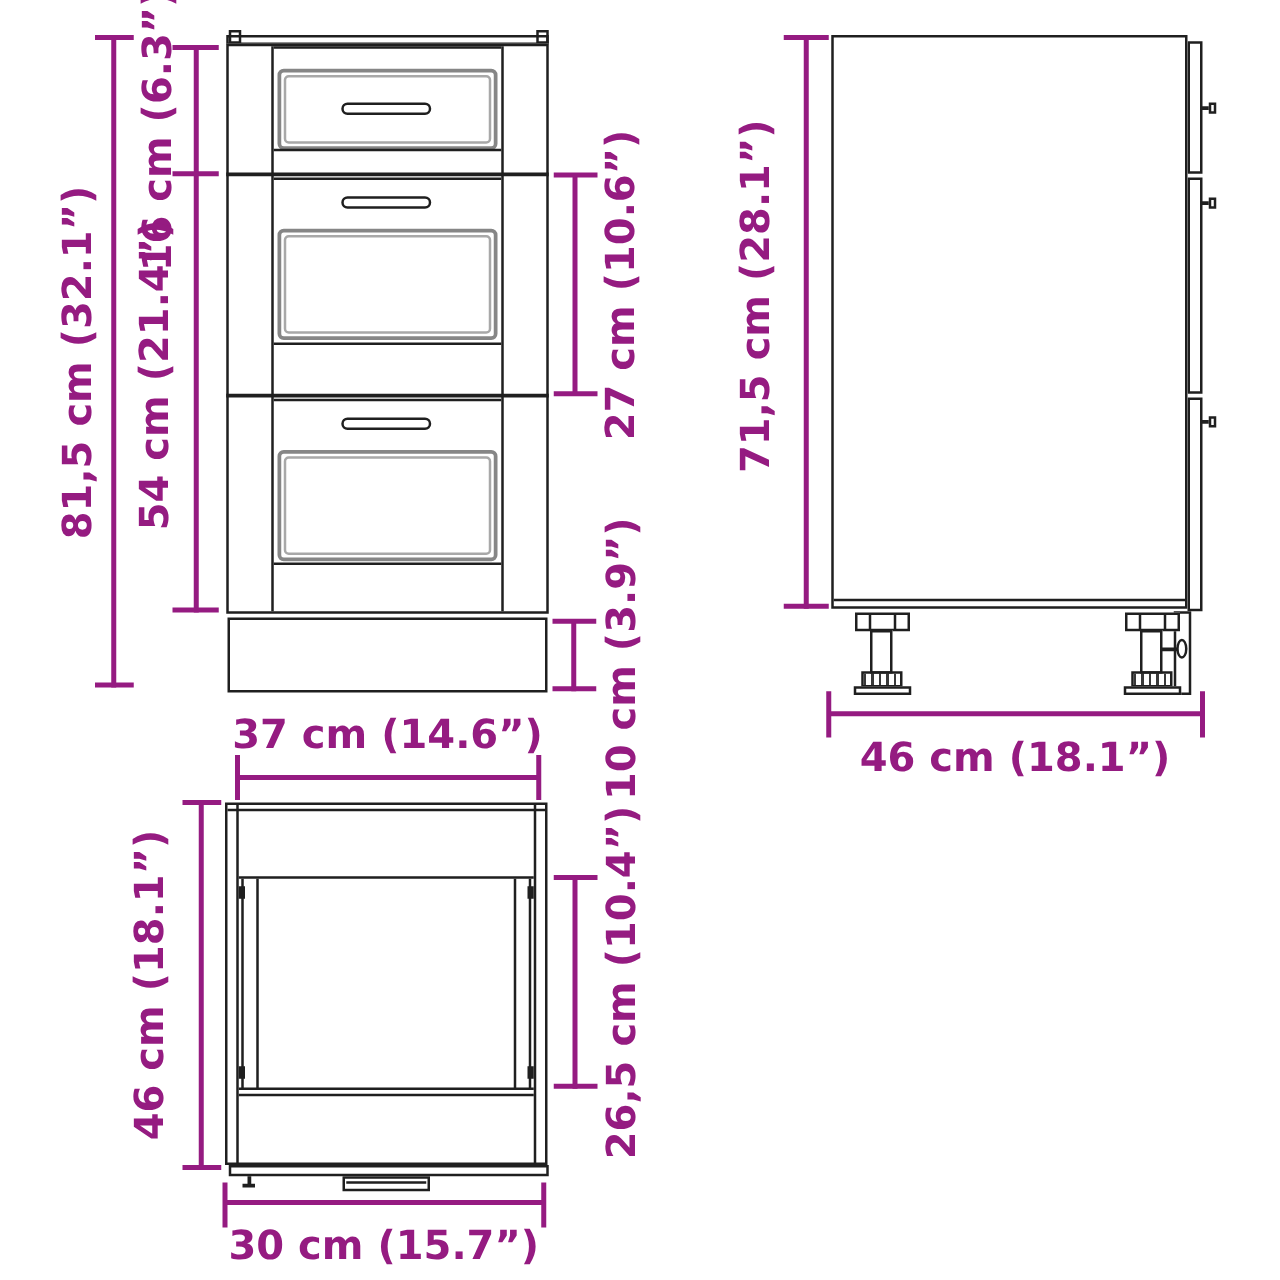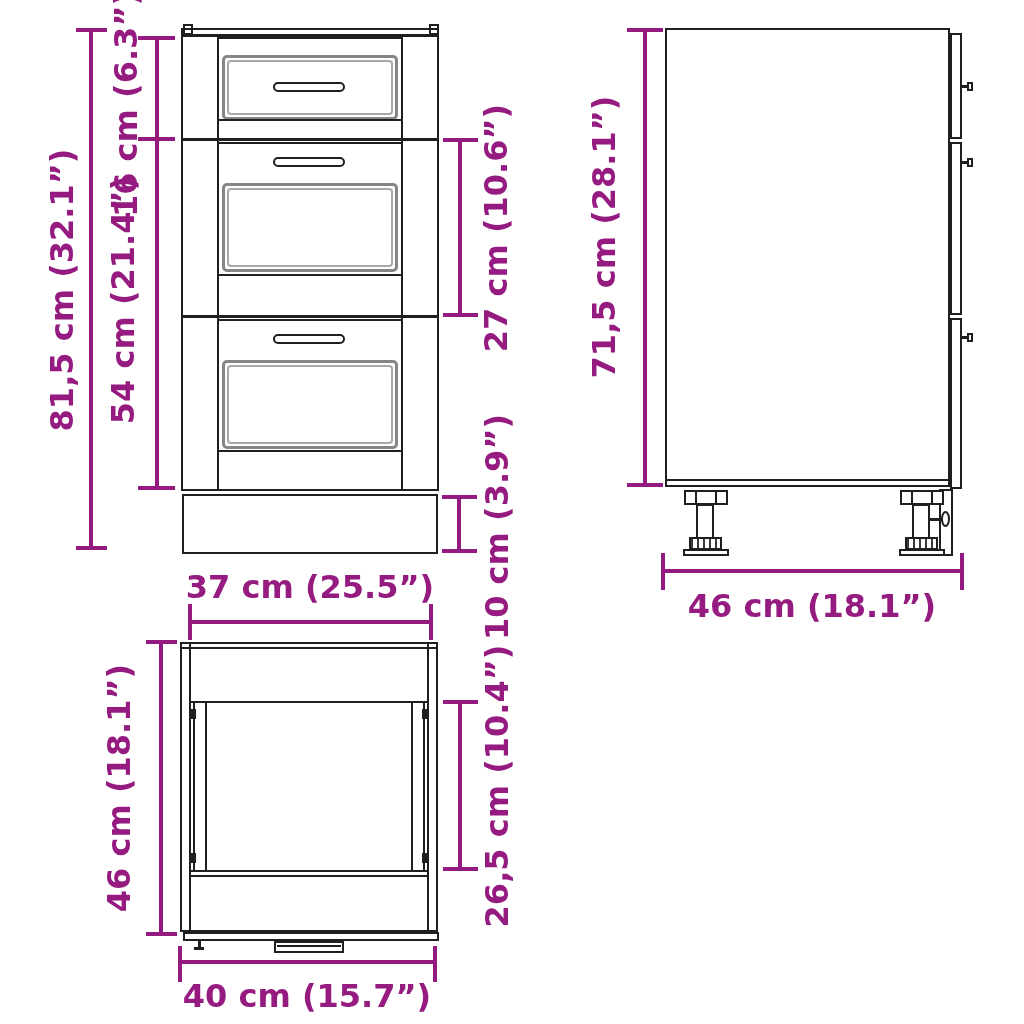--- a/index.html
+++ b/index.html
@@ -127,39 +127,39 @@
     <div class="pl" style="left:443px;top:313px;width:35px;height:4px;"></div>
     <div class="lbl v" style="left:496px;top:228px;">27 cm (10.6”)</div>
 
     <div class="pl" style="left:457px;top:497px;width:4px;height:56px;"></div>
     <div class="pl" style="left:442px;top:495px;width:35px;height:4px;"></div>
     <div class="pl" style="left:442px;top:549px;width:35px;height:4px;"></div>
     <div class="lbl v" style="left:497px;top:527px;">10 cm (3.9”)</div>
   </div>
 
   <div>
-    <div class="lbl" style="left:310px;top:587px;">37 cm (25.5”)</div>
+    <div class="lbl" style="left:310px;top:587px;">37 cm (14.6”)</div>
     <div class="pl" style="left:190px;top:620px;width:242px;height:4px;"></div>
     <div class="pl" style="left:188px;top:604px;width:4px;height:36px;"></div>
     <div class="pl" style="left:429px;top:604px;width:4px;height:36px;"></div>
 
     <div class="pl" style="left:159px;top:642px;width:4px;height:294px;"></div>
     <div class="pl" style="left:146px;top:640px;width:31px;height:4px;"></div>
     <div class="pl" style="left:146px;top:932px;width:31px;height:4px;"></div>
     <div class="lbl v" style="left:119px;top:788px;">46 cm (18.1”)</div>
 
     <div class="pl" style="left:458px;top:702px;width:4px;height:169px;"></div>
     <div class="pl" style="left:443px;top:700px;width:35px;height:4px;"></div>
     <div class="pl" style="left:443px;top:867px;width:35px;height:4px;"></div>
     <div class="lbl v" style="left:497px;top:786px;">26,5 cm (10.4”)</div>
 
     <div class="pl" style="left:180px;top:960px;width:256px;height:4px;"></div>
     <div class="pl" style="left:178px;top:946px;width:4px;height:36px;"></div>
     <div class="pl" style="left:433px;top:946px;width:4px;height:36px;"></div>
-    <div class="lbl" style="left:307px;top:996px;">40 cm (15.7”)</div>
+    <div class="lbl" style="left:307px;top:996px;">30 cm (15.7”)</div>
   </div>
 
   <div>
     <div class="pl" style="left:643px;top:30px;width:4px;height:457px;"></div>
     <div class="pl" style="left:627px;top:28px;width:36px;height:4px;"></div>
     <div class="pl" style="left:627px;top:483px;width:36px;height:4px;"></div>
     <div class="lbl v" style="left:604px;top:237px;">71,5 cm (28.1”)</div>
 
     <div class="pl" style="left:663px;top:569px;width:299px;height:4px;"></div>
     <div class="pl" style="left:661px;top:553px;width:4px;height:37px;"></div>

